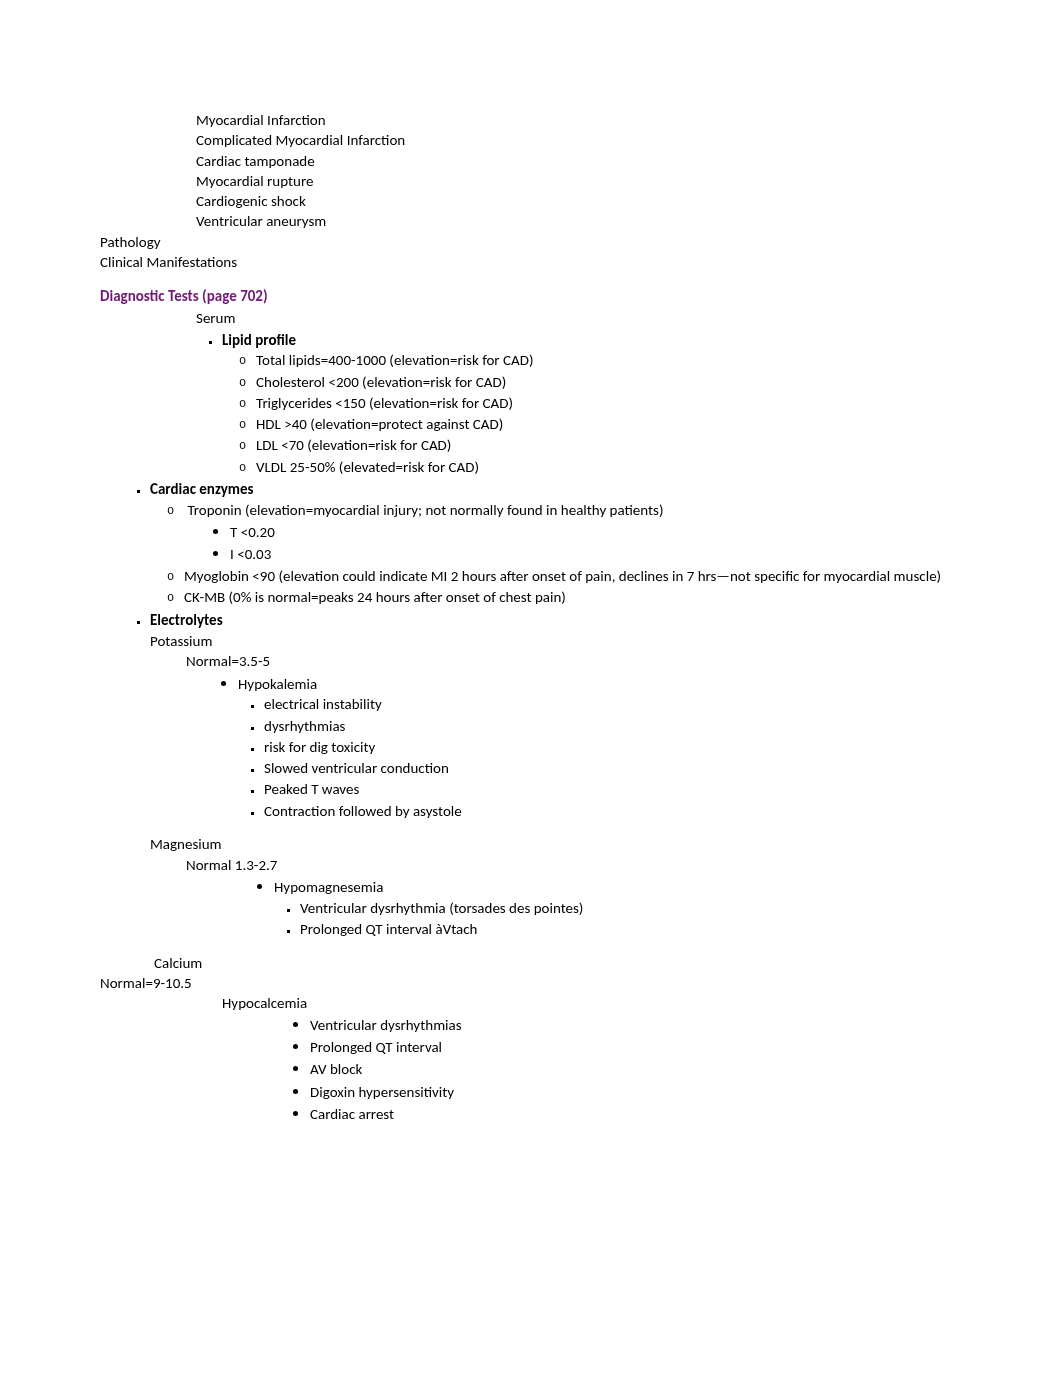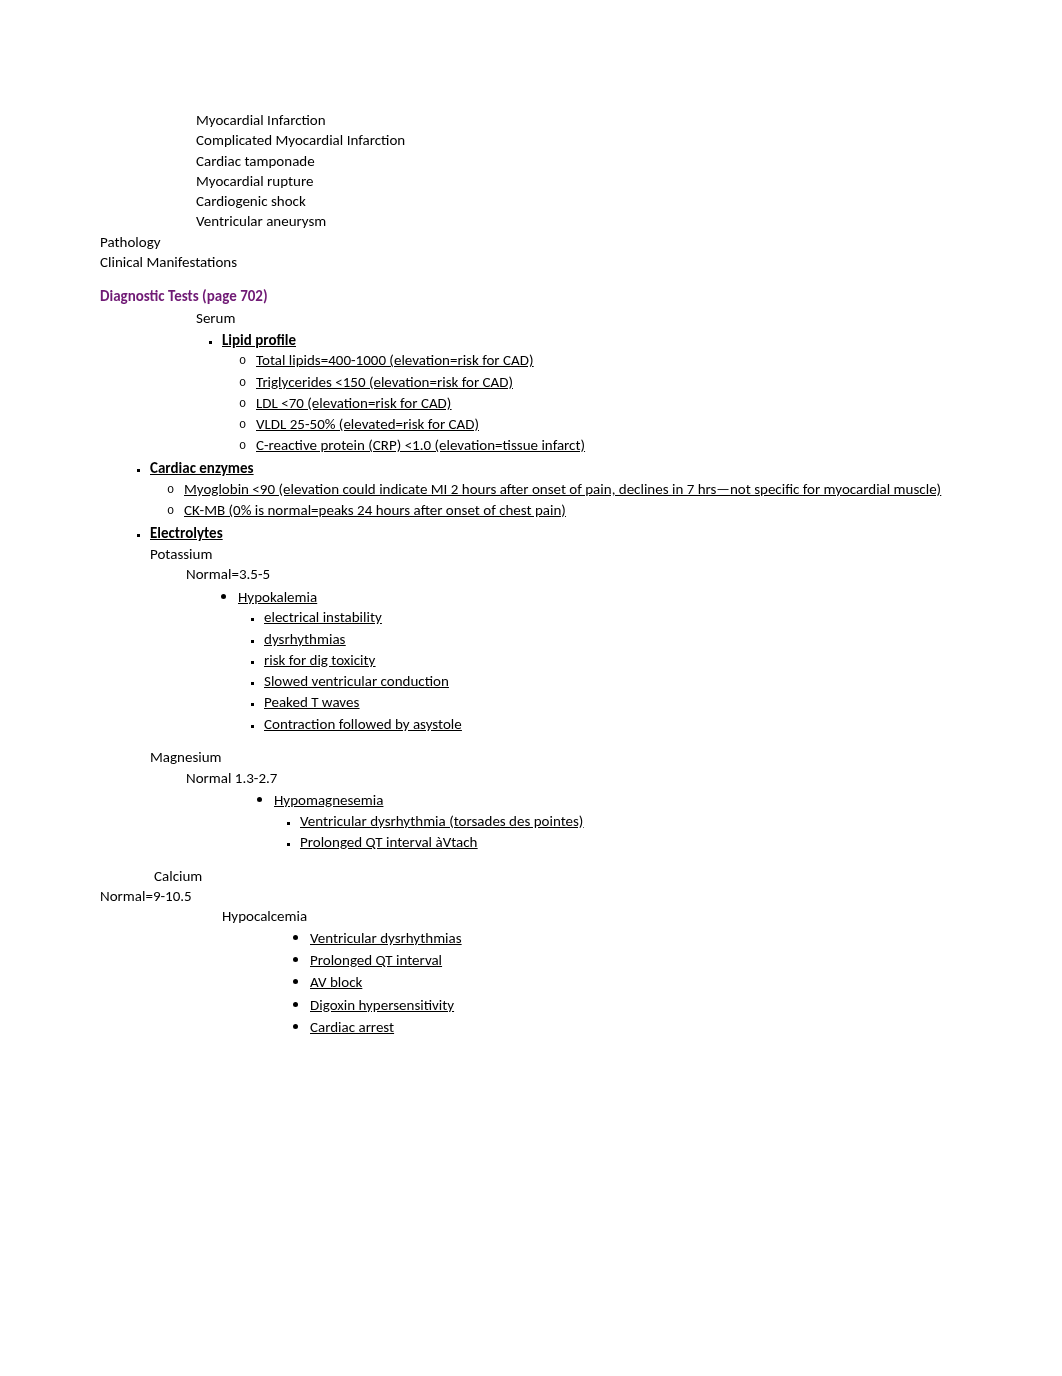--- a/index.html
+++ b/index.html
@@ -21,21 +21,21 @@
     ul.circleO { list-style: none; padding-left: 34px; }
     ul.circleO > li::before { content: "o"; font-family: "Courier New", monospace; font-size: 12px; display: inline-block; width: 17px; margin-left: -17px; vertical-align: 1px; }
     ul.disc { list-style-type: disc; padding-left: 26px; }
     ul.disc > li::marker { font-size: 16px; }
     ul.black-square { list-style-type: square; padding-left: 26px; }
     ul.black-square > li::marker { font-size: 10px; }
     .indent-a { margin-left: 96px; }
     
     .section-sp { margin-top: 12px; }
     
-    li { padding: 1px 0; text-decoration: underline; }
+    li { padding: 1px 0; }
     .nob li { padding: 0.5px 0; }
   </style>
 </head>
 <body>
 
 <div class="indent-a">
   <div>Myocardial Infarction</div>
   <div>Complicated Myocardial Infarction</div>
   <div>Cardiac tamponade</div>
   <div>Myocardial rupture</div>
@@ -48,32 +48,40 @@
 
 <div class="red-bold">Diagnostic Tests (page 702)</div>
 
 <div class="indent-a">Serum</div>
 
 <ul class="square indent-a">
   <li>
     <span class="bold">Lipid profile</span>
     <ul class="circleO nob">
       <li>Total lipids=400-1000 (elevation=risk for CAD)</li>
+      <li>Cholesterol &lt;200 (elevation=risk for CAD)</li>
       <li>Triglycerides &lt;150 (elevation=risk for CAD)</li>
+      <li>HDL &gt;40 (elevation=protect against CAD)</li>
       <li>LDL &lt;70 (elevation=risk for CAD)</li>
       <li>VLDL 25-50% (elevated=risk for CAD)</li>
-      <li>C-reactive protein (CRP) &lt;1.0 (elevation=tissue infarct)</li>
     </ul>
   </li>
 </ul>
 
 <ul class="square" style="margin-left:24px">
   <li>
     <span class="bold">Cardiac enzymes</span>
     <ul class="circleO nob">
+      <li>
+        <span>Troponin (elevation=myocardial injury; not normally found in healthy patients)</span>
+        <ul class="disc" style="margin-left:20px">
+          <li>T &lt;0.20</li>
+          <li>I &lt;0.03</li>
+        </ul>
+      </li>
       <li>Myoglobin &lt;90 (elevation could indicate MI 2 hours after onset of pain, declines in 7 hrs—not specific for myocardial muscle)</li>
       <li>CK-MB (0% is normal=peaks 24 hours after onset of chest pain)</li>
     </ul>
   </li>
 </ul>
 
 <ul class="square" style="margin-left:24px">
   <li>
     <span class="bold">Electrolytes</span>
   </li>

